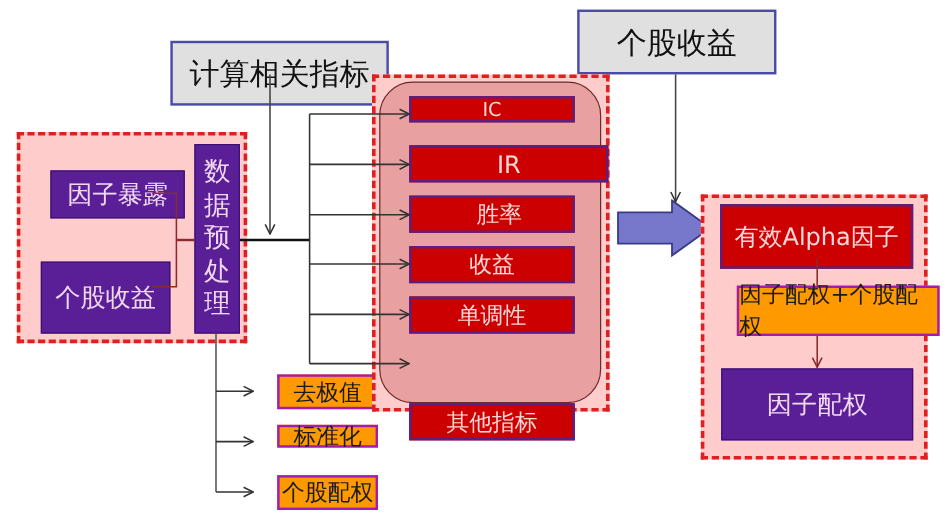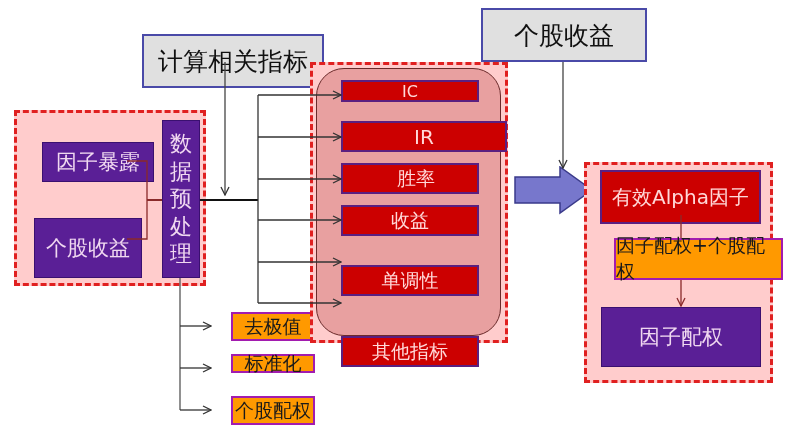--- a/index.html
+++ b/index.html
@@ -49,21 +49,21 @@
 <div class="abs orange" style="left:211px;top:312px;width:84px;height:29px;font-family:Liberation Serif, serif;">去极值</div>
 <div class="abs orange" style="left:211px;top:354px;width:84px;height:19px;">标准化</div>
 <div class="abs orange" style="left:211px;top:396px;width:84px;height:29px;">个股配权</div>
 
 <div class="abs dash-box" style="left:310px;top:62px;width:198px;height:281px;"></div>
 <div class="abs" style="left:316px;top:68px;width:185px;height:268px;background:#e8a0a0;border:1px solid #6a2a2a;border-radius:28px;"></div>
 <div class="abs red" style="left:341px;top:80px;width:138px;height:22px;font-size:16px;">IC</div>
 <div class="abs red" style="left:341px;top:121px;width:166px;height:31px;font-size:20px;">IR</div>
 <div class="abs red" style="left:341px;top:163px;width:138px;height:31px;padding-left:12px;">胜率</div>
 <div class="abs red" style="left:341px;top:205px;width:138px;height:31px;">收益</div>
-<div class="abs red" style="left:341px;top:265px;width:138px;height:31px;">单调性</div>
+<div class="abs red" style="left:341px;top:247px;width:138px;height:31px;">单调性</div>
 <div class="abs red" style="left:341px;top:288px;width:138px;height:31px;margin-top:48px;">其他指标</div>
 
 <svg class="abs" style="left:514px;top:166px;" width="80" height="50">
   <path d="M1,11 L46,11 L46,1 L78,24 L46,47 L46,37 L1,37 Z" fill="#7777cc" stroke="#3a3a8a" stroke-width="1.5"></path>
 </svg>
 
 <div class="abs dash-box" style="left:584px;top:162px;width:189px;height:221px;"></div>
 <div class="abs red" style="left:600px;top:170px;width:161px;height:54px;font-size:20px;">有效Alpha因子</div>
 <div class="abs orange" style="left:594px;top:238px;width:169px;height:42px;font-size:19px;">因子配权+个股配权</div>
 <div class="abs purple" style="left:601px;top:307px;width:160px;height:60px;font-size:21px;">因子配权</div>

